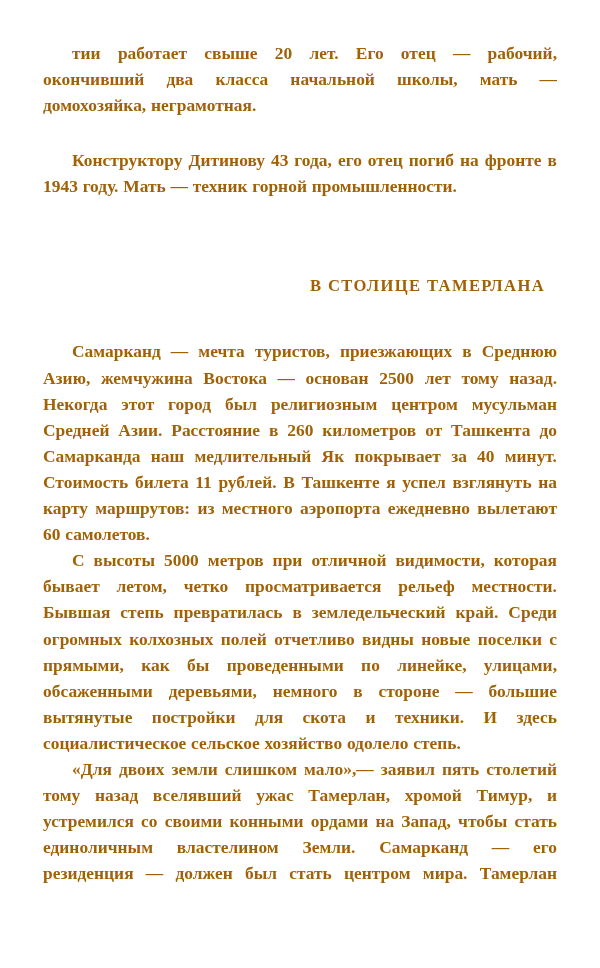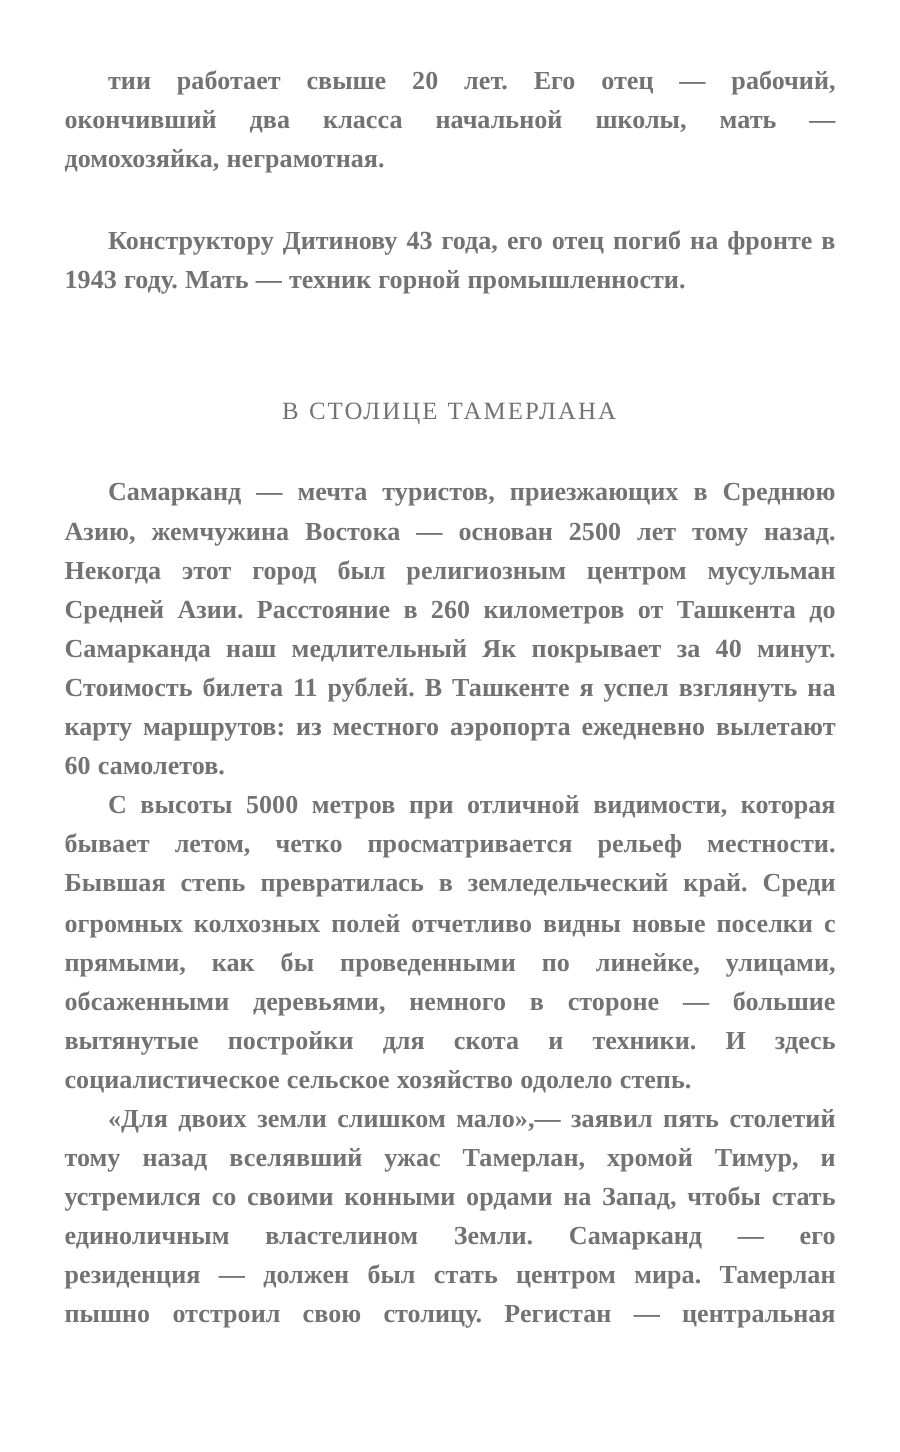--- a/index.html
+++ b/index.html
@@ -10,21 +10,21 @@
   }
 
   .page {
     position: relative;
     width: 600px;
     height: 892px;
     margin: 0 auto;
     background: #ffffff;
     overflow: hidden;
     font-family: "Liberation Serif", "DejaVu Serif", serif;
-    color: #737373;
+    color: #a16207;
   }
 
   .text-column {
     position: absolute;
     left: 43px;
     top: 40px;
     width: 514px;
   }
 
   .para {
@@ -39,25 +39,25 @@
     -webkit-font-smoothing: antialiased;
   }
 
   .para.cont {
     text-indent: 29px;
     margin-top: 29px;
   }
 
   
   .section-heading {
-    margin: 0;
+    margin: 12px;
     padding: 0;
     font-size: 16.6px;
-    font-weight: normal;
-    text-align: center;
+    font-weight: bold;
+    text-align: right;
     text-indent: 0;
     letter-spacing: 1.35px;
     line-height: 26px;
   }
 
   .gap-before-heading { height: 62px; }
   .gap-after-heading  { height: 27px; }
 
   
   .folio {

